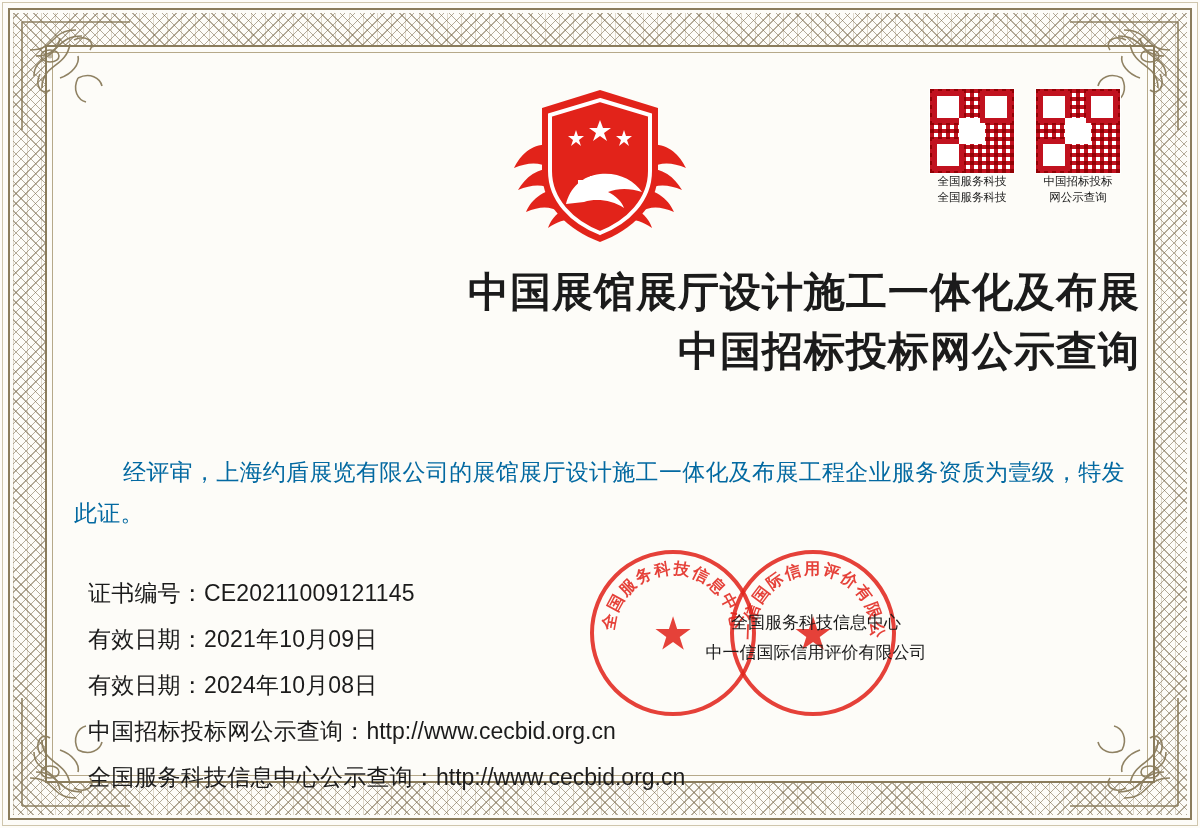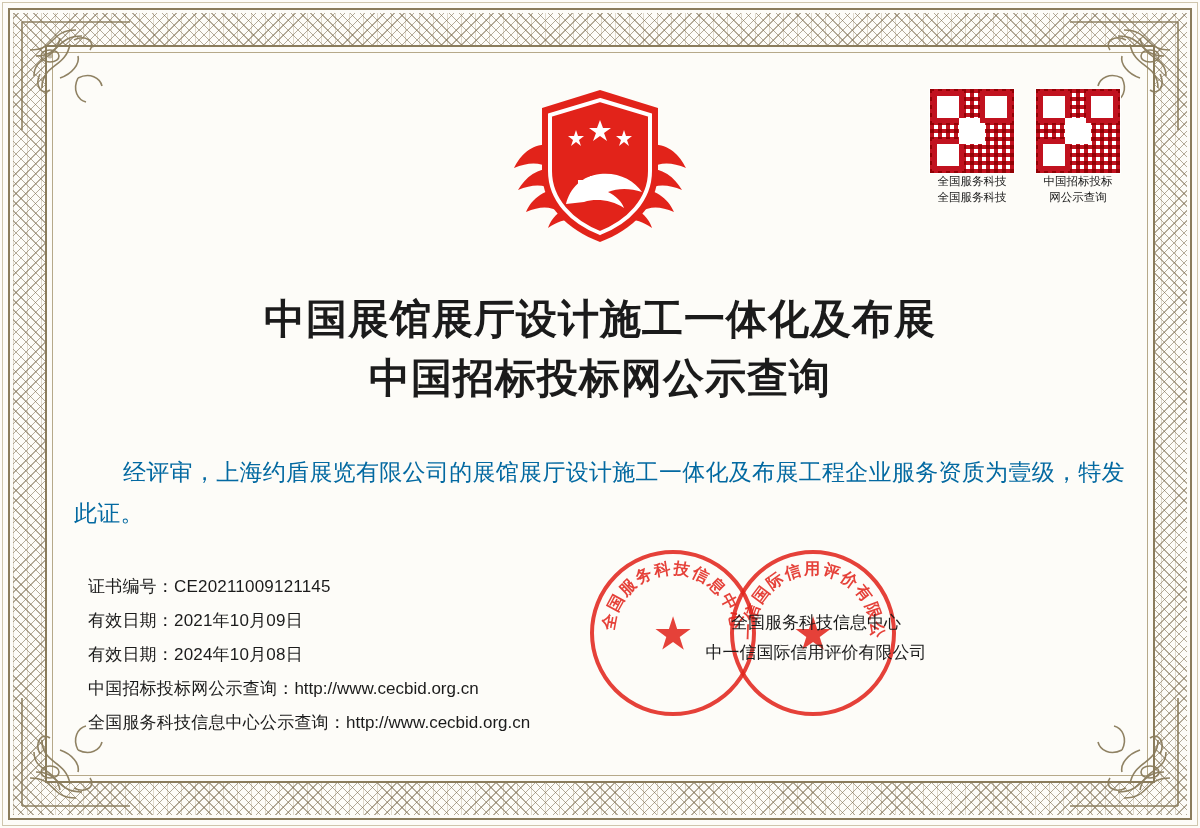--- a/index.html
+++ b/index.html
@@ -143,22 +143,22 @@
   .qr-caption {
     font-size: 11.5px;
     line-height: 1.35;
     color: #1a1a1a;
     font-family: "Liberation Sans", sans-serif;
   }
 
   .title {
     position: absolute;
     left: 0; right: 0;
-    top: 230px;
-    text-align: center;
+    top: 203px;
+    text-align: right;
     font-size: 41px;
     font-weight: bold;
     letter-spacing: 1px;
     line-height: 1.45;
     color: #1b1b1b;
     font-family: "Liberation Sans", sans-serif;
   }
   .title div { white-space: nowrap; }
 
   .body-text {
@@ -170,21 +170,21 @@
     line-height: 1.78;
     color: #0369a1;
     text-indent: 49px;
     letter-spacing: 0.3px;
   }
 
   .meta {
     position: absolute;
     left: 28px;
     top: 510px;
-    font-size: 17px;
+    font-size: 23px;
     line-height: 2.0;
     color: #1b1b1b;
     letter-spacing: 0.2px;
   }
   .meta .row { white-space: nowrap; }
   .meta .url { letter-spacing: 0; }
 
   
   .seal {
     position: absolute;

